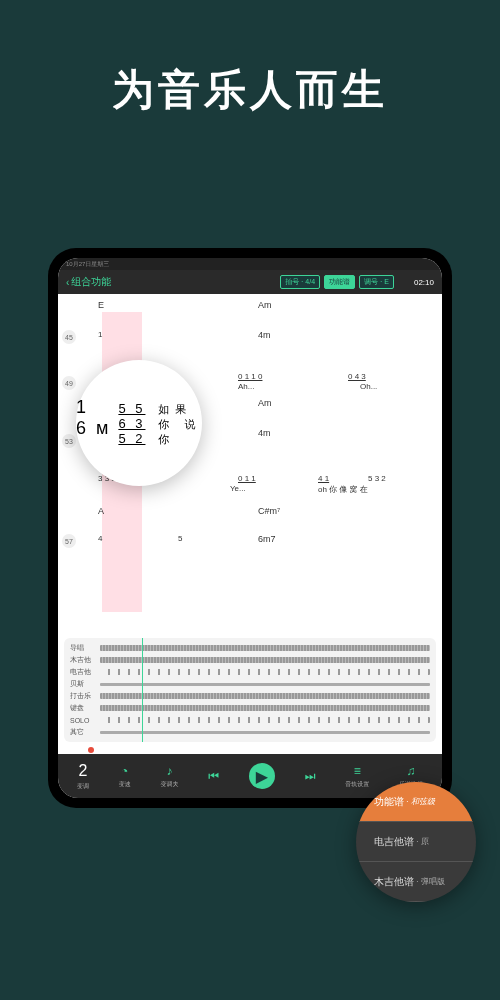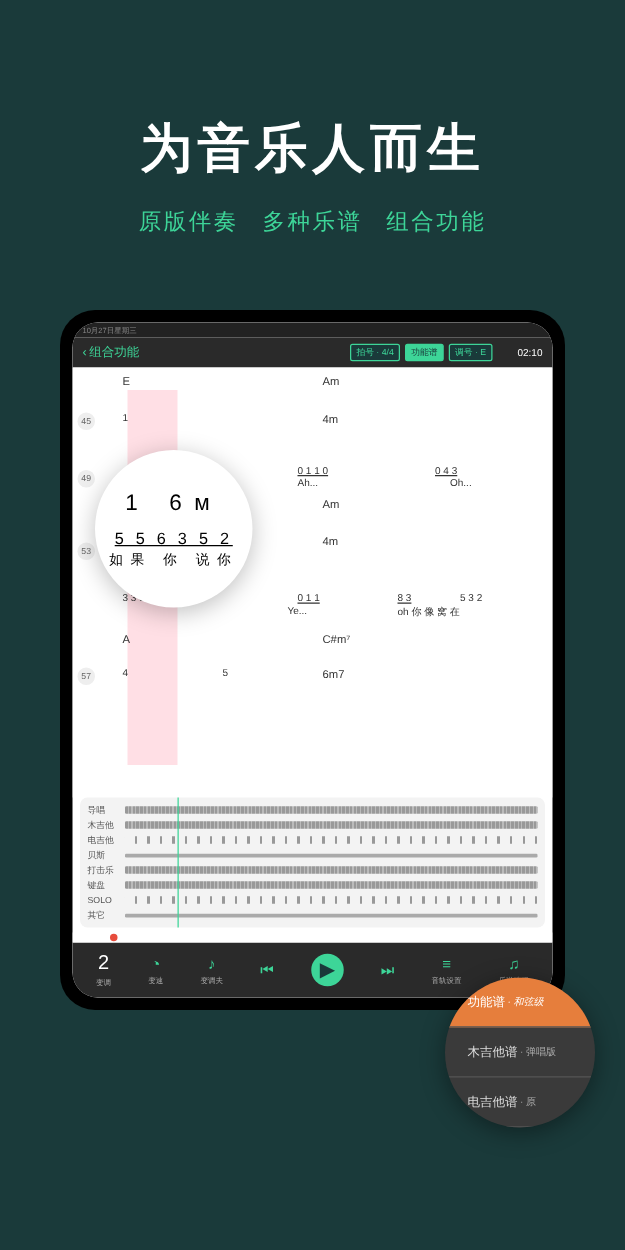--- a/index.html
+++ b/index.html
@@ -6,21 +6,21 @@
 body {
   width: 500px;
   height: 1000px;
   background: #1a3a3a;
   font-family: -apple-system, "PingFang SC", sans-serif;
   overflow: hidden;
   position: relative;
 }
 .hero {
   text-align: center;
-  padding-top: 91px;
+  padding-top: 62px;
   color: #fff;
 }
 .hero-title {
   font-size: 42px;
   font-weight: 700;
   letter-spacing: 4px;
 }
 .hero-sub {
   margin-top: 18px;
   color: #3dd598;
@@ -114,21 +114,21 @@
 .zoom-circle {
   position: absolute;
   top: 66px;
   left: 18px;
   width: 126px;
   height: 126px;
   border-radius: 50%;
   background: #fff;
   box-shadow: 0 4px 20px rgba(0,0,0,0.25);
   display: flex;
-  flex-direction: column;
+  flex-direction: row;
   align-items: center;
   justify-content: center;
   font-size: 18px;
   z-index: 10;
 }
 .zoom-row1 { font-size: 18px; letter-spacing: 10px; margin-bottom: 10px; }
 .zoom-row2 { font-size: 13px; letter-spacing: 3px; text-decoration: underline; }
 .zoom-row3 { font-size: 11px; letter-spacing: 6px; margin-top: 2px; }
 
 .score-text {
@@ -242,25 +242,20 @@
 }
 .popup-item.active { background: #e67e3c; color: #fff; }
 .popup-item .sub { font-size: 8px; color: #aaa; margin-left: 2px; }
 .popup-item.active .sub { color: #fff; font-style: italic; }
 </style>
 </head>
 <body>
 
 <div class="hero">
   <div class="hero-title">为音乐人而生</div>
-  <div class="hero-sub">
-    <span>原版伴奏</span>
-    <span>多种乐谱</span>
-    <span>组合功能</span>
-  </div>
 </div>
 
 <div class="tablet">
   <div class="screen">
     <div class="status-bar">
       <span>10月27日星期三</span>
     </div>
     <div class="topbar">
       <div class="back-btn">
         <span>‹</span>
@@ -286,21 +281,21 @@
       <div class="score-text" style="top:78px;left:180px;text-decoration:underline">0   1   1   0</div>
       <div class="score-text" style="top:78px;left:290px;text-decoration:underline">0   4   3</div>
       <div class="score-text" style="top:88px;left:180px">Ah...</div>
       <div class="score-text" style="top:88px;left:302px">Oh...</div>
       <div class="chord-text" style="top:104px;left:200px">Am</div>
 
       <div class="bar-num" style="top:140px">53</div>
       <div class="chord-text" style="top:134px;left:200px">4m</div>
       <div class="score-text" style="top:180px;left:40px">3  3  5·</div>
       <div class="score-text" style="top:180px;left:180px;text-decoration:underline">0  1  1</div>
-      <div class="score-text" style="top:180px;left:260px;text-decoration:underline">8  3</div>
+      <div class="score-text" style="top:180px;left:260px;text-decoration:underline">4  1</div>
       <div class="score-text" style="top:180px;left:310px;">5  3 2</div>
       <div class="score-text" style="top:190px;left:172px">Ye...</div>
       <div class="score-text" style="top:190px;left:260px">oh 你 像 窝 在</div>
 
       <div class="chord-text" style="top:212px;left:40px">A</div>
       <div class="chord-text" style="top:212px;left:200px">C#m⁷</div>
       <div class="bar-num" style="top:240px">57</div>
       <div class="score-text" style="top:240px;left:40px">4</div>
       <div class="score-text" style="top:240px;left:120px">5</div>
       <div class="chord-text" style="top:240px;left:200px">6m7</div>
@@ -385,20 +380,20 @@
     </div>
   </div>
 </div>
 
 <div class="popup-circle">
   <div class="popup-item active">
     <span>功能谱</span>
       <span class="sub">· 和弦级</span>
   </div>
   <div class="popup-item">
+    <span>电吉他谱</span>
+      <span class="sub">· 原</span>
+  </div>
+  <div class="popup-item">
     <span>木吉他谱</span>
       <span class="sub">· 弹唱版</span>
   </div>
-  <div class="popup-item">
-    <span>电吉他谱</span>
-      <span class="sub">· 原</span>
-  </div>
 </div>
 
 </body></html>

